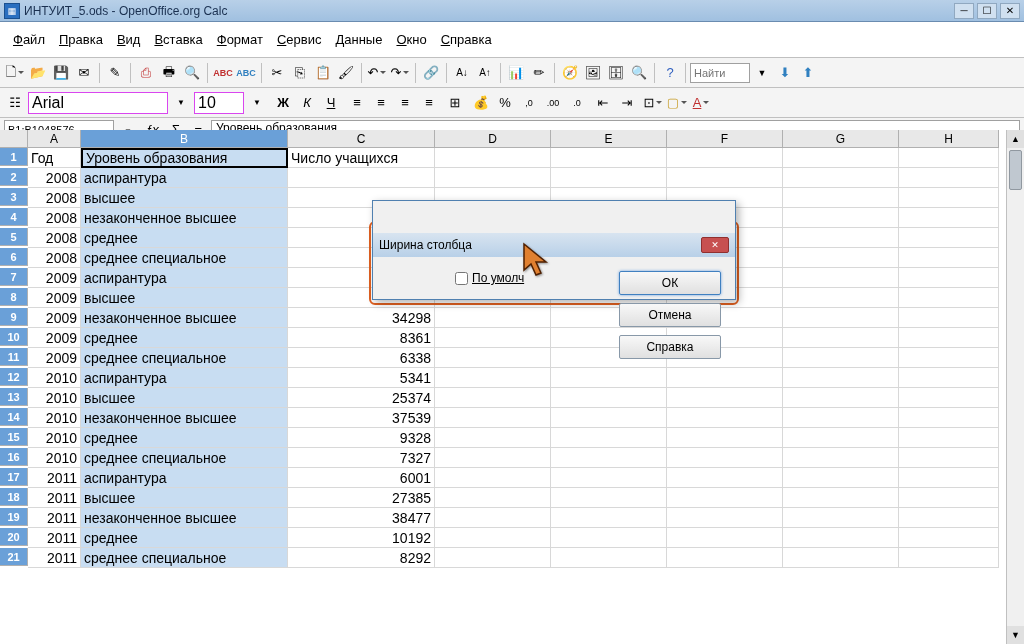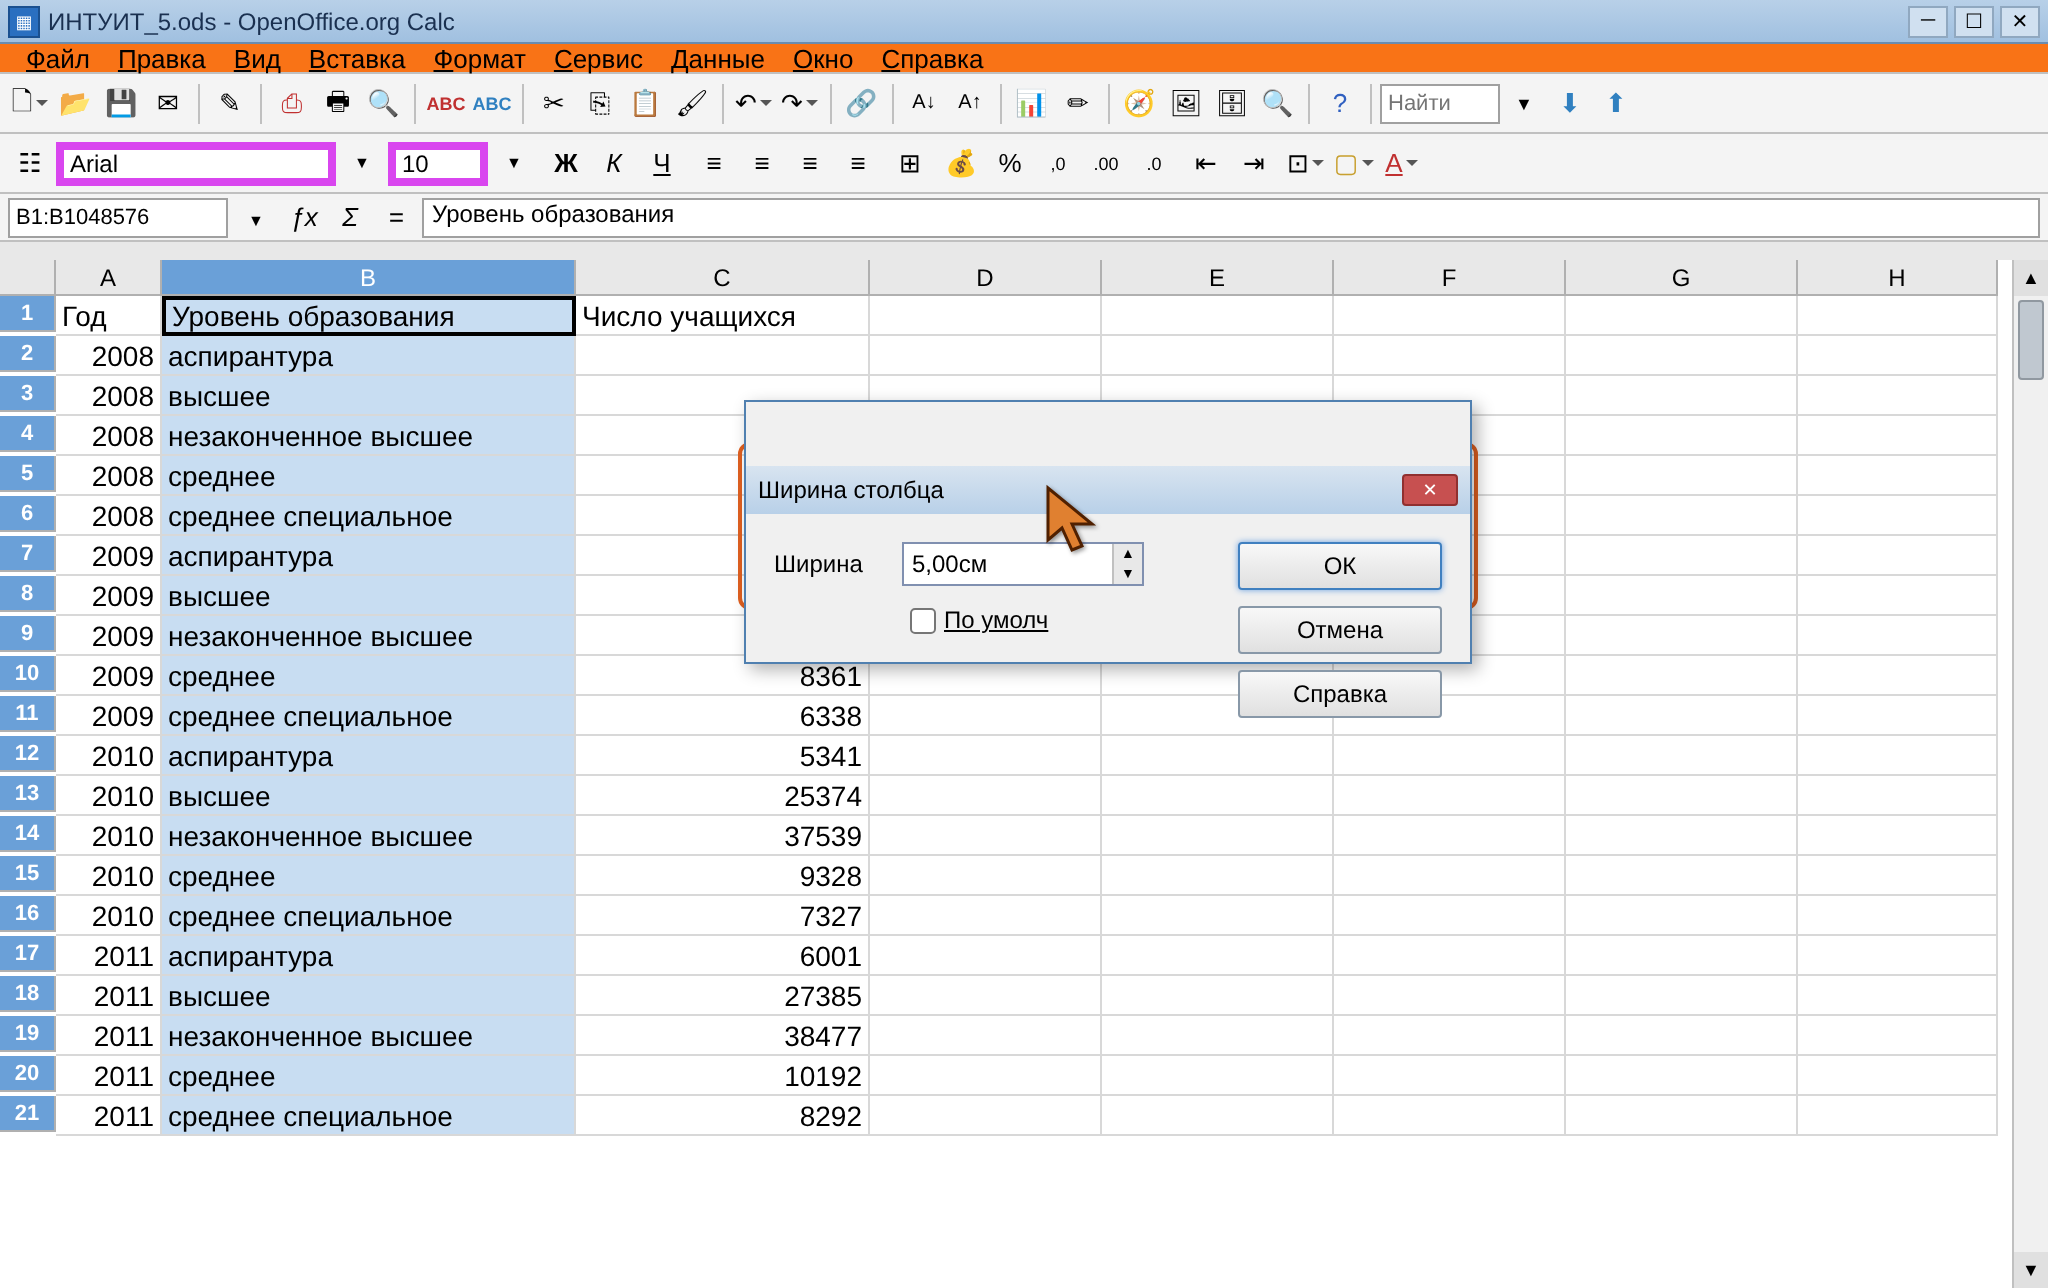--- a/index.html
+++ b/index.html
@@ -4,32 +4,32 @@
 <style>
 * { box-sizing: border-box; margin: 0; padding: 0; }
 body { font-family: "Segoe UI", Tahoma, sans-serif; font-size: 12px; background: #e8e8e8; overflow: hidden; width: 1024px; height: 644px; position: relative; }
 
 .title-bar { height: 22px; background: linear-gradient(#b8d0e8, #a0c0e0); display: flex; align-items: center; padding: 0 4px; border-bottom: 1px solid #6a8cb0; }
 .title-bar .app-icon { width: 16px; height: 16px; background: #2a6fc0; margin-right: 4px; display: inline-flex; align-items: center; justify-content: center; color: white; font-size: 9px; border: 1px solid #1a5090; }
 .title-bar .title-text { flex: 1; font-size: 12px; color: #1a3050; }
 .title-bar .win-btns { display: flex; gap: 3px; }
 .title-bar .win-btn { width: 20px; height: 16px; background: #d0e0f0; border: 1px solid #90a8c0; display: flex; align-items: center; justify-content: center; font-size: 10px; cursor: pointer; }
 
-.menu-bar { height: 15px; background: #f97316; display: flex; align-items: center; padding: 0 6px; border-bottom: 1px solid #c0c0c0; }
+.menu-bar { height: 36px; background: #ffffff; display: flex; align-items: center; padding: 0 6px; border-bottom: 1px solid #c0c0c0; }
 .menu-bar .menu-item { padding: 0 7px; cursor: pointer; font-size: 13px; }
 .menu-bar .menu-item u { text-decoration: underline; }
 
 .toolbar { height: 30px; background: #f4f4f4; display: flex; align-items: center; padding: 2px 4px; border-bottom: 1px solid #c0c0c0; gap: 1px; }
 .toolbar .sep { width: 1px; height: 20px; background: #c0c0c0; margin: 0 3px; }
 .tb-btn { width: 22px; height: 22px; display: flex; align-items: center; justify-content: center; cursor: pointer; border: 1px solid transparent; font-size: 13px; }
 .tb-btn.dd::after { content: ""; border-left: 3px solid transparent; border-right: 3px solid transparent; border-top: 3px solid #555; margin-left: 2px; }
 .toolbar input.find { width: 60px; height: 20px; border: 1px solid #a0a0a0; font-size: 11px; padding: 0 3px; }
 
 .format-bar { height: 30px; background: #f4f4f4; display: flex; align-items: center; padding: 2px 4px; border-bottom: 1px solid #c0c0c0; gap: 2px; }
-.format-bar select, .format-bar input { height: 22px; border: 4px solid #d946ef; font-size: 12px; padding: 0 3px; }
+.format-bar select, .format-bar input { height: 22px; border: 1px solid #d946ef; font-size: 16px; padding: 0 3px; }
 .font-name { width: 140px; }
 .font-size { width: 50px; }
 
 .formula-bar { height: 24px; background: #f4f4f4; display: flex; align-items: flex-start; padding: 2px 4px; border-bottom: 1px solid #c0c0c0; gap: 3px; }
 .formula-bar .cell-ref { width: 110px; height: 20px; border: 1px solid #a0a0a0; font-size: 11px; padding: 0 3px; }
 .formula-bar .fx-btn { width: 20px; height: 18px; display: flex; align-items: center; justify-content: center; font-style: italic; cursor: pointer; font-size: 13px; }
 .formula-bar .formula-input { flex: 1; height: 20px; border: 1px solid #a0a0a0; font-size: 12px; padding: 0 4px; background: white; }
 
 .sheet-area { position: absolute; top: 130px; left: 0; right: 0; bottom: 0; background: white; overflow: hidden; }
 .grid { display: grid; grid-template-columns: 28px 53px 207px 147px 116px 116px 116px 116px 100px; }
@@ -389,30 +389,20 @@
 
 <div class="dialog-outline"></div>
 
 <div class="dialog">
   <div class="dlg-title">
     <span>Ширина столбца</span>
     <span class="spacer"></span>
     <div class="close">✕</div>
   </div>
   <div class="dlg-body">
-    <div class="dlg-row">
-      <div class="dlg-label">Ширина</div>
-      <div class="dlg-input-wrap">
-        <input class="dlg-input" value="5,00см" style="">
-        <div class="spinner">
-          <div>▲</div>
-          <div>▼</div>
-        </div>
-      </div>
-    </div>
     <div class="dlg-check">
       <input type="checkbox" style="">
       <span><u>По умолч</u></span>
     </div>
     <div class="dlg-btns">
       <button class="dlg-btn primary">ОК</button>
       <button class="dlg-btn">Отмена</button>
       <button class="dlg-btn">Справка</button>
     </div>
   </div>

